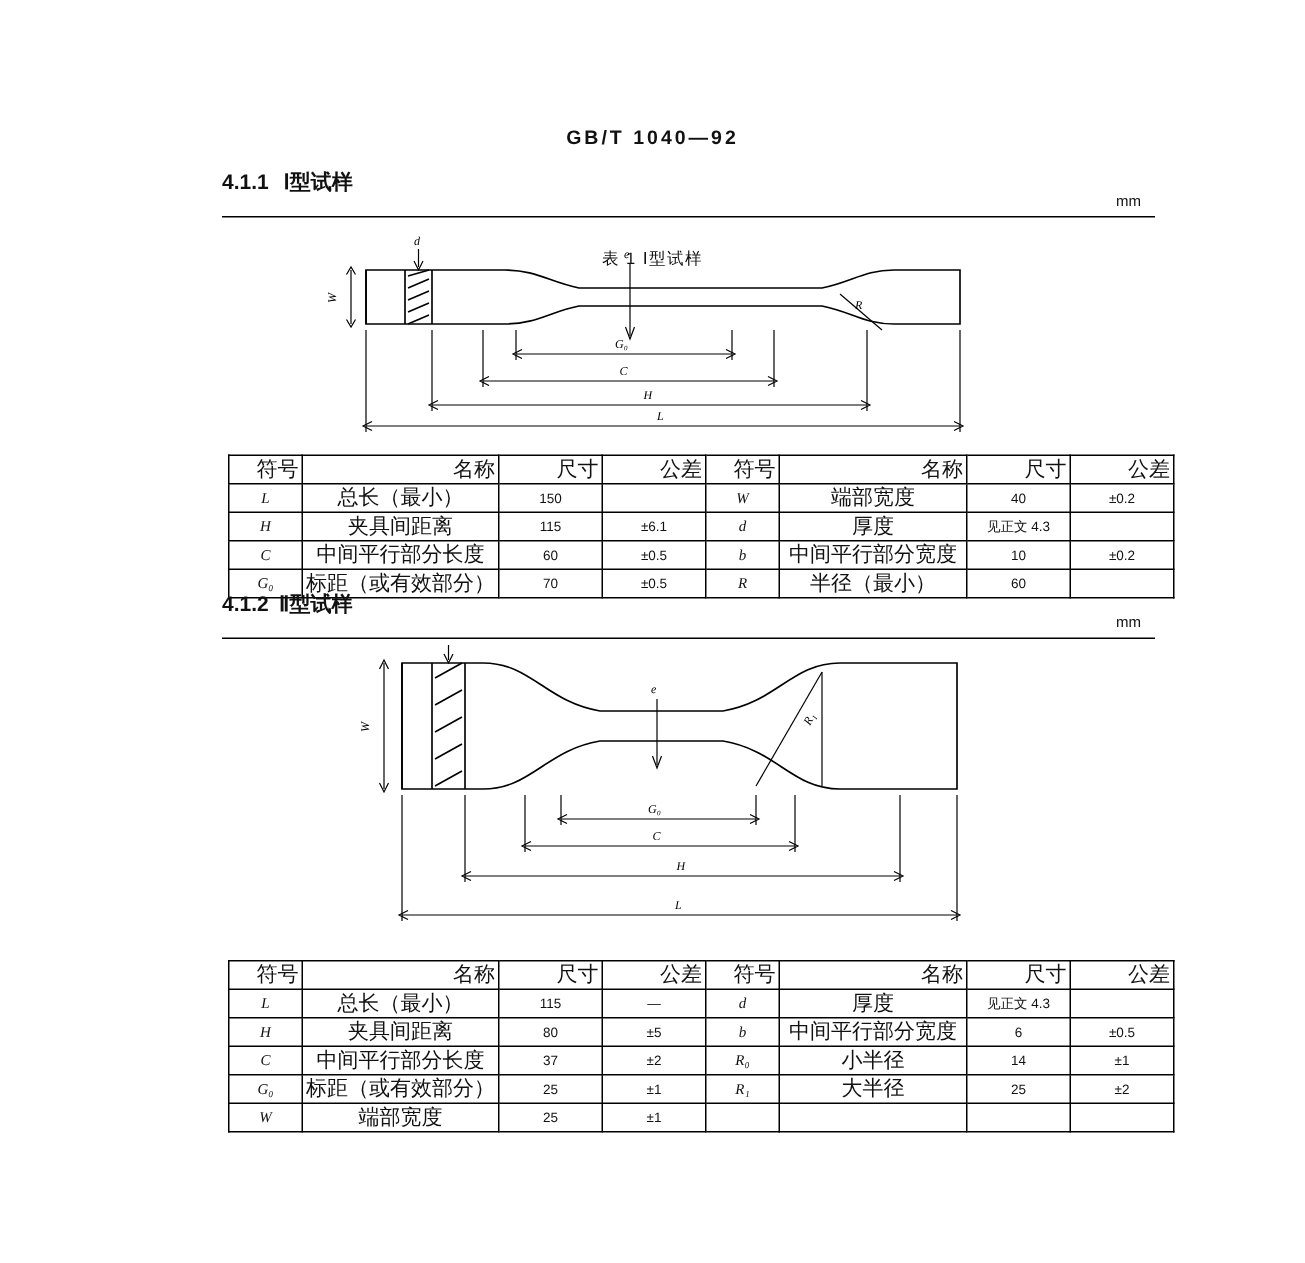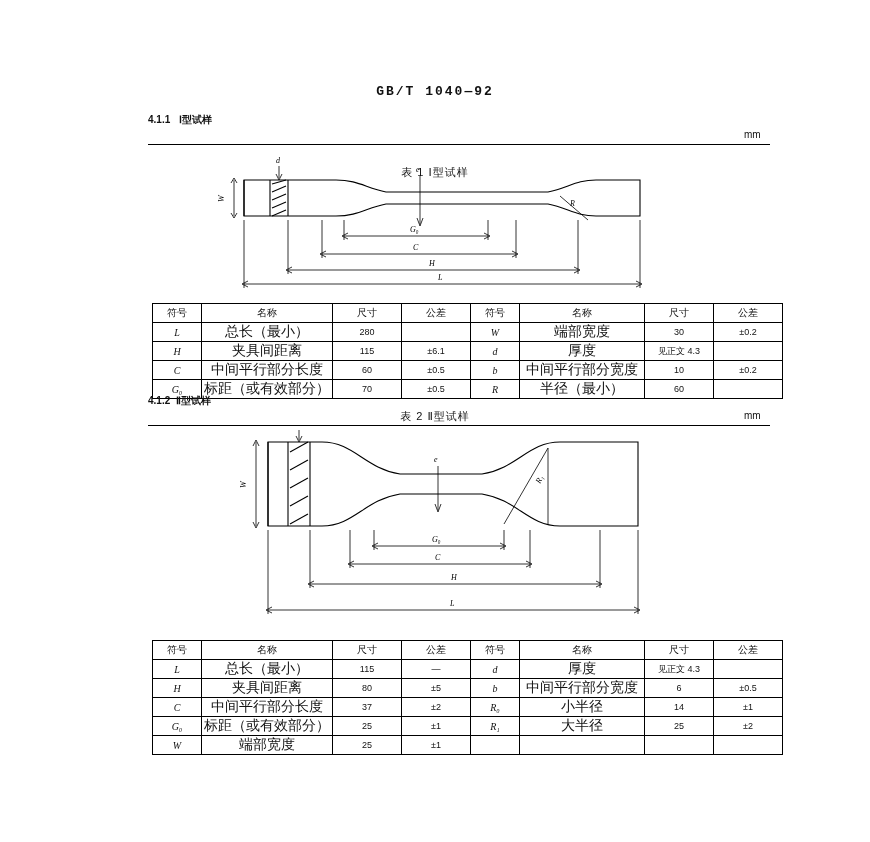--- a/index.html
+++ b/index.html
@@ -21,25 +21,25 @@
     width: 870px; height: 842px;
   }
   .doc-title {
     position: absolute;
     left: 0; top: 84px;
     width: 870px;
     text-align: center;
     font-size: 13px;
     letter-spacing: 2px;
     font-weight: bold;
-    font-family: Liberation Mono, monospace;
+    font-family: Liberation Sans, sans-serif;
   }
   .sec-head {
     position: absolute;
-    font-size: 10px;
+    font-size: 14px;
     font-weight: bold;
     font-family: "Liberation Sans", sans-serif;
   }
   .tbl-caption {
     position: absolute;
     font-size: 11px;
     font-family: "Liberation Sans", sans-serif;
     letter-spacing: 1px;
   }
   .unit {
@@ -63,22 +63,23 @@
     font-family: "Liberation Sans", sans-serif;
   }
   table.dims td {
     border: 1px solid #000;
     text-align: center;
     height: 16px;
     padding: 0 2px;
     white-space: nowrap;
   }
   table.dims td.hdr {
-    font-size: 10px;
+    font-size: 14px;
     height: 18px;
+    text-align: right;
   }
   table.dims td.sym {
     font-family: "Liberation Serif", serif;
     font-style: italic;
     font-size: 10px;
   }
   table.dims td.name {
     font-size: 14px;
   }
   .c-sym1 { width: 44px; }
@@ -184,25 +185,25 @@
       <td class="hdr c-size1">尺寸</td>
       <td class="hdr c-tol1">公差</td>
       <td class="hdr c-sym2">符号</td>
       <td class="hdr c-name2">名称</td>
       <td class="hdr c-size2">尺寸</td>
       <td class="hdr c-tol2">公差</td>
     </tr>
     <tr>
       <td class="sym">L</td>
       <td class="name">总长（最小）</td>
-      <td>280</td>
+      <td>150</td>
       <td></td>
       <td class="sym">W</td>
       <td class="name">端部宽度</td>
-      <td>30</td>
+      <td>40</td>
       <td>±0.2</td>
     </tr>
     <tr>
       <td class="sym">H</td>
       <td class="name">夹具间距离</td>
       <td>115</td>
       <td>±6.1</td>
       <td class="sym">d</td>
       <td class="name">厚度</td>
       <td>见正文 4.3</td>
@@ -229,21 +230,20 @@
       <td></td>
     </tr>
   </tbody>
     </table>
 
   <div class="sec-head" style="left:148px; top:394px;">
     <span>4.1.2</span>
     <span style="margin-left:3px;">Ⅱ型试样</span>
   </div>
 
-  <div class="tbl-caption" style="left:0; top:409px; width:870px; text-align:center;">表 2  Ⅱ型试样</div>
   <div class="unit" style="left:744px; top:410px;">mm</div>
 
   <div class="hrule" style="left:148px; top:425px; width:622px;"></div>
 
   <svg class="fig" style="left:148px; top:428px;" width="622" height="196" viewBox="0 0 622 196">
     <g fill="none" stroke="#000" stroke-width="1.1">
       <path d="M 120,14 L 120,98 L 174,98 C 206,98 216,72 252,66 L 334,66 C 370,72 380,98 412,98 L 490,98 L 490,14 L 412,14 C 380,14 370,40 334,46 L 252,46 C 216,40 206,14 174,14 Z"></path>
 
       <line x1="140" y1="14" x2="140" y2="98"></line>
       <line x1="162" y1="14" x2="162" y2="98"></line>

